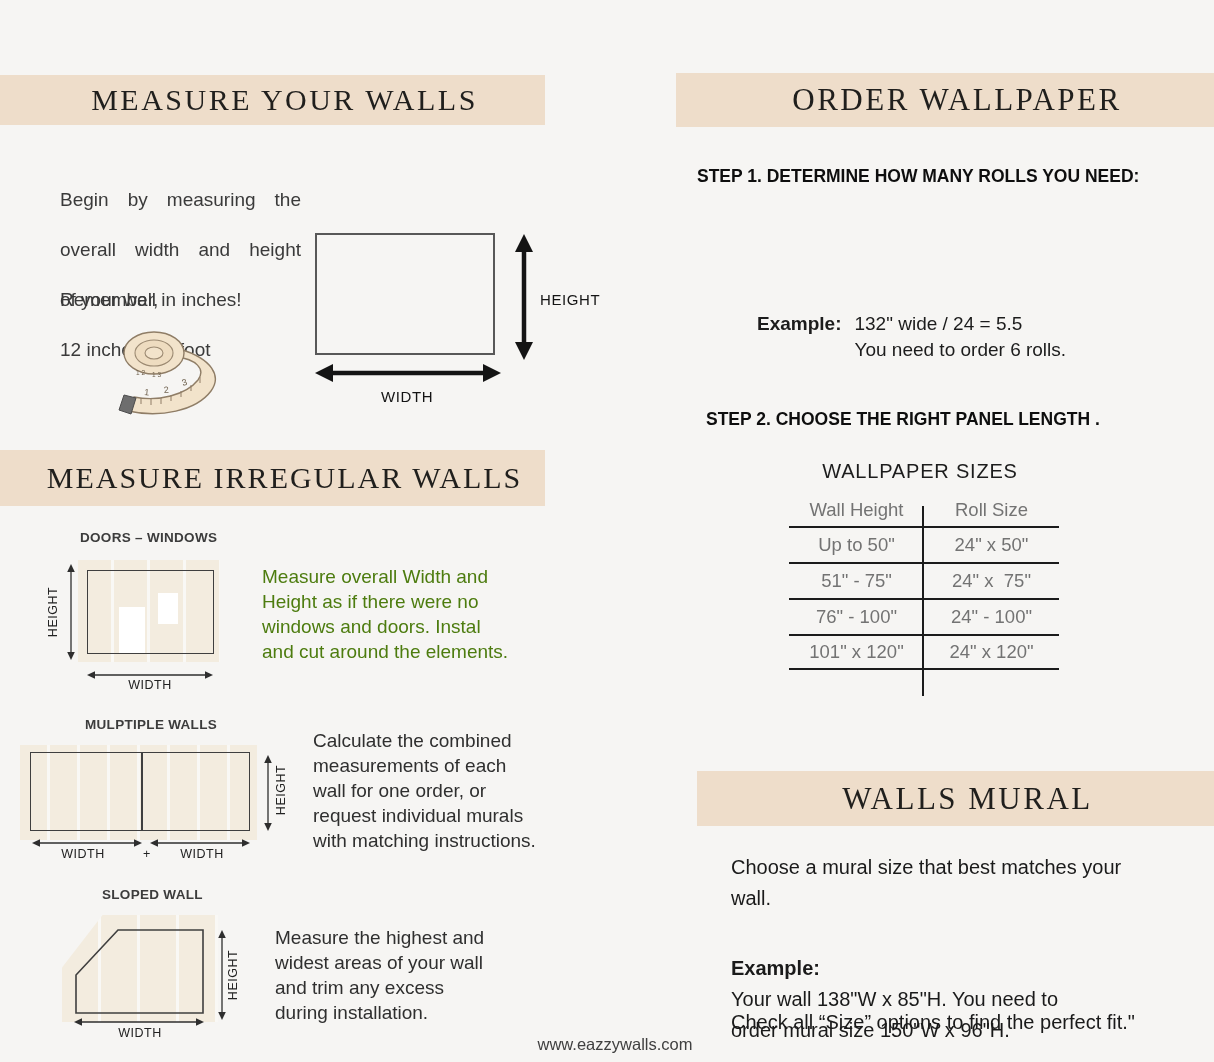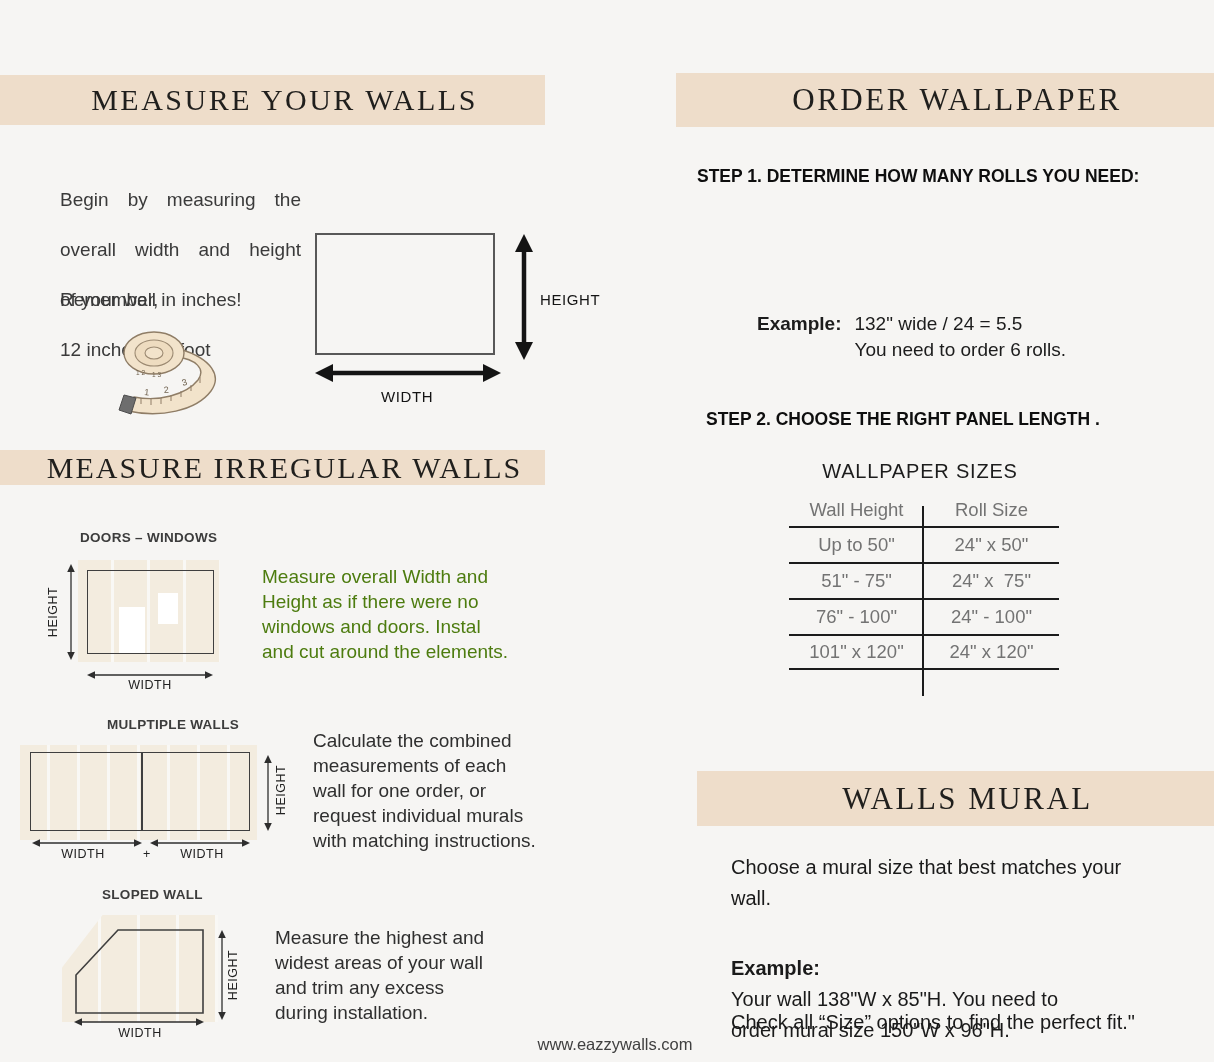--- a/index.html
+++ b/index.html
@@ -94,21 +94,21 @@
   </svg>
   <div class="abs" style="left:540px; top:291px; font-size:15px; letter-spacing:0.6px; color:#141414;">HEIGHT</div>
 
   <svg class="abs" style="left:313px; top:360px;" width="190" height="26" viewBox="0 0 190 26">
     <line x1="16" y1="13" x2="174" y2="13" stroke="#141414" stroke-width="4.5"></line>
     <path d="M2,13 L20,4 L20,22 Z" fill="#141414"></path>
     <path d="M188,13 L170,4 L170,22 Z" fill="#141414"></path>
   </svg>
   <div class="abs" style="left:317px; top:388px; width:180px; text-align:center; font-size:15px; letter-spacing:0.6px; color:#141414;">WIDTH</div>
 
-  <div class="band" style="left:0; top:450px; width:545px; height:35px;">
+  <div class="band" style="left:0; top:450px; width:545px; height:56px;">
     <div class="band-title" style="font-size:30px; letter-spacing:2px;">MEASURE IRREGULAR WALLS</div>
   </div>
 
   <div class="abs small-label" style="left:80px; top:530px;">DOORS – WINDOWS</div>
 
   <div class="abs stripes-doors" style="left:78px; top:560px; width:142px; height:102px;"></div>
   <div class="outline" style="left:87px; top:570px; width:127px; height:84px;"></div>
   <div class="abs" style="left:119px; top:607px; width:26px; height:46px; background:#ffffff;"></div>
   <div class="abs" style="left:158px; top:593px; width:20px; height:31px; background:#ffffff;"></div>
 
@@ -124,21 +124,21 @@
     <path d="M0,5 L8,1.2 L8,8.8 Z" fill="#2e2e2e"></path>
     <path d="M126,5 L118,1.2 L118,8.8 Z" fill="#2e2e2e"></path>
   </svg>
   <div class="abs dim-label" style="left:110px; top:678px; width:80px;">WIDTH</div>
 
   <div class="abs body-text" style="left:262px; top:564px; width:262px; color:#4d7c0f;">Measure overall Width and
 Height as if there were no
 windows and doors. Instal
 and cut around the elements.</div>
 
-  <div class="abs small-label" style="left:85px; top:717px;margin-left:22px;">MULPTIPLE WALLS</div>
+  <div class="abs small-label" style="left:85px; top:717px;">MULPTIPLE WALLS</div>
 
   <div class="abs stripes-multi" style="left:20px; top:745px; width:237px; height:95px;"></div>
   <div class="outline" style="left:30px; top:752px; width:220px; height:79px;">
     <div style="position:absolute; left:110px; top:0; bottom:0; width:1.5px; background:#3f3f3f;"></div>
   </div>
 
   <svg class="abs" style="left:263px; top:755px;" width="10" height="76" viewBox="0 0 10 76">
     <line x1="5" y1="7" x2="5" y2="69" stroke="#2e2e2e" stroke-width="1.3"></line>
     <path d="M5,0 L1.2,8 L8.8,8 Z" fill="#2e2e2e"></path>
     <path d="M5,76 L1.2,68 L8.8,68 Z" fill="#2e2e2e"></path>

